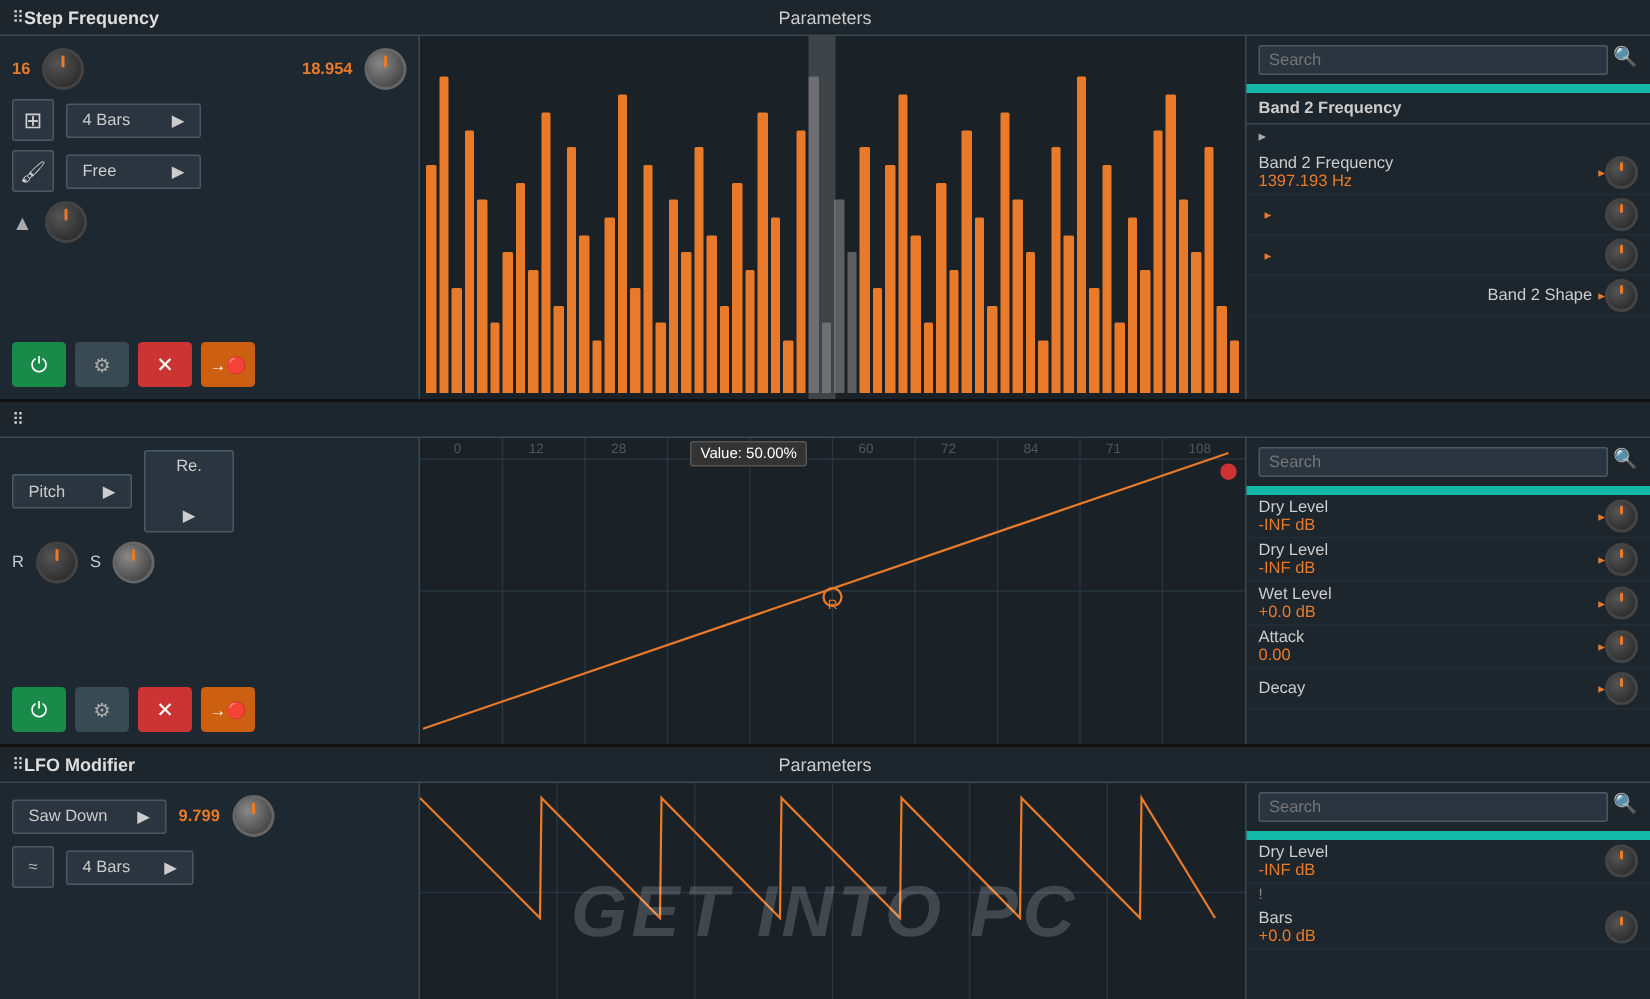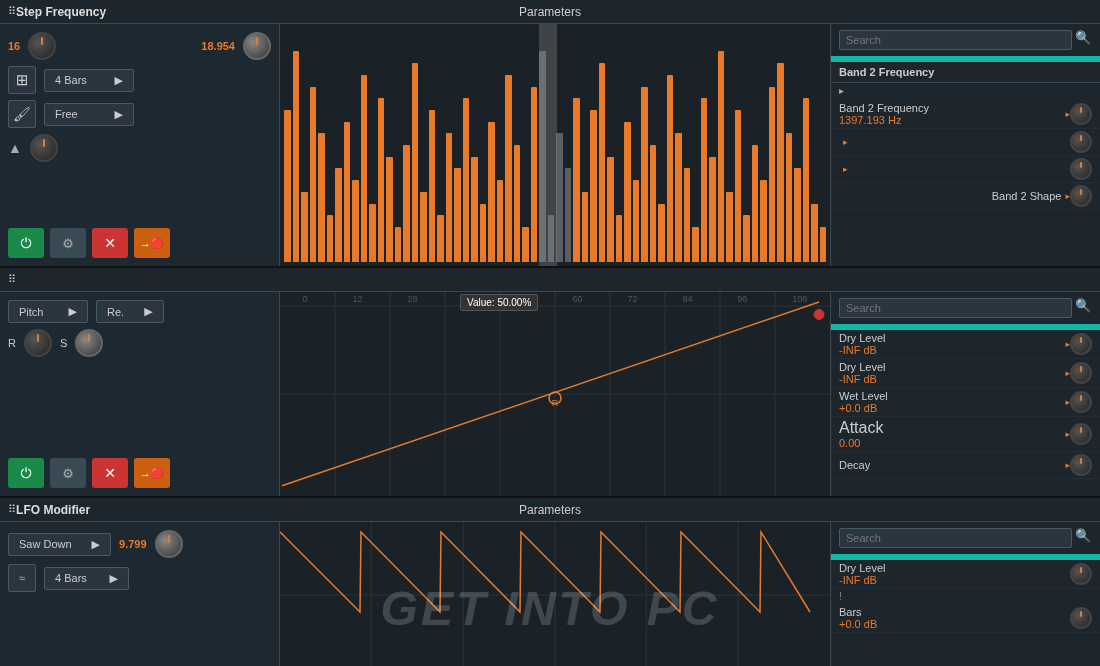--- a/index.html
+++ b/index.html
@@ -579,21 +579,21 @@
   </div>
 
   <div class="pitch-body">
 
     <div class="pitch-left">
       <div class="control-row">
         <div class="dropdown-btn" style="min-width:80px;">
           <span>Pitch</span>
           <span>▶</span>
         </div>
-        <div class="dropdown-btn" style="min-width:60px;">
+        <div class="dropdown-btn" style="min-width:60px;flex-direction:column;">
           <span>Re.</span>
           <span>▶</span>
         </div>
       </div>
       <div class="control-row">
         <span style="color:#ccc; font-size:11px;">R</span>
         <div class="knob"></div>
         <span style="color:#ccc; font-size:11px;">S</span>
         <div class="knob" style="background: radial-gradient(circle at 35% 35%, #888, #333); border-color: #666;"></div>
       </div>
@@ -619,21 +619,21 @@
 
       <div class="grid-numbers">
         <span>0</span>
         <span>12</span>
         <span>28</span>
         <span>36</span>
         <span>48</span>
         <span>60</span>
         <span>72</span>
         <span>84</span>
-        <span>96</span>
+        <span>71</span>
         <span>108</span>
       </div>
 
       <svg width="100%" height="100%" style="position:absolute; top:0; left:0;">
 
         <line x1="0" y1="14" x2="100%" y2="14" stroke="#2a3540" stroke-width="1"></line>
         <line x1="0" y1="50%" x2="100%" y2="50%" stroke="#2a3540" stroke-width="1"></line>
         <line x1="10%" y1="0" x2="10%" y2="100%" stroke="#2a3540" stroke-width="1"></line>
         <line x1="20%" y1="0" x2="20%" y2="100%" stroke="#2a3540" stroke-width="1"></line>
         <line x1="30%" y1="0" x2="30%" y2="100%" stroke="#2a3540" stroke-width="1"></line>
@@ -677,21 +677,21 @@
       <div class="param-item">
         <div class="param-item-left">
           <div style="font-size:11px; color:#ccc;">Wet Level</div>
           <div style="font-size:11px; color:#e87a2a;">+0.0 dB</div>
         </div>
         <span class="param-arrow">▸</span>
         <div class="param-knob-small"></div>
       </div>
       <div class="param-item">
         <div class="param-item-left">
-          <div style="font-size:16px; color:#ccc;">Attack</div>
+          <div style="font-size:11px; color:#ccc;">Attack</div>
           <div style="font-size:11px; color:#e87a2a;">0.00</div>
         </div>
         <span class="param-arrow">▸</span>
         <div class="param-knob-small"></div>
       </div>
       <div class="param-item">
         <div class="param-item-left">
           <div style="font-size:11px; color:#ccc;">Decay</div>
         </div>
         <span class="param-arrow">▸</span>

